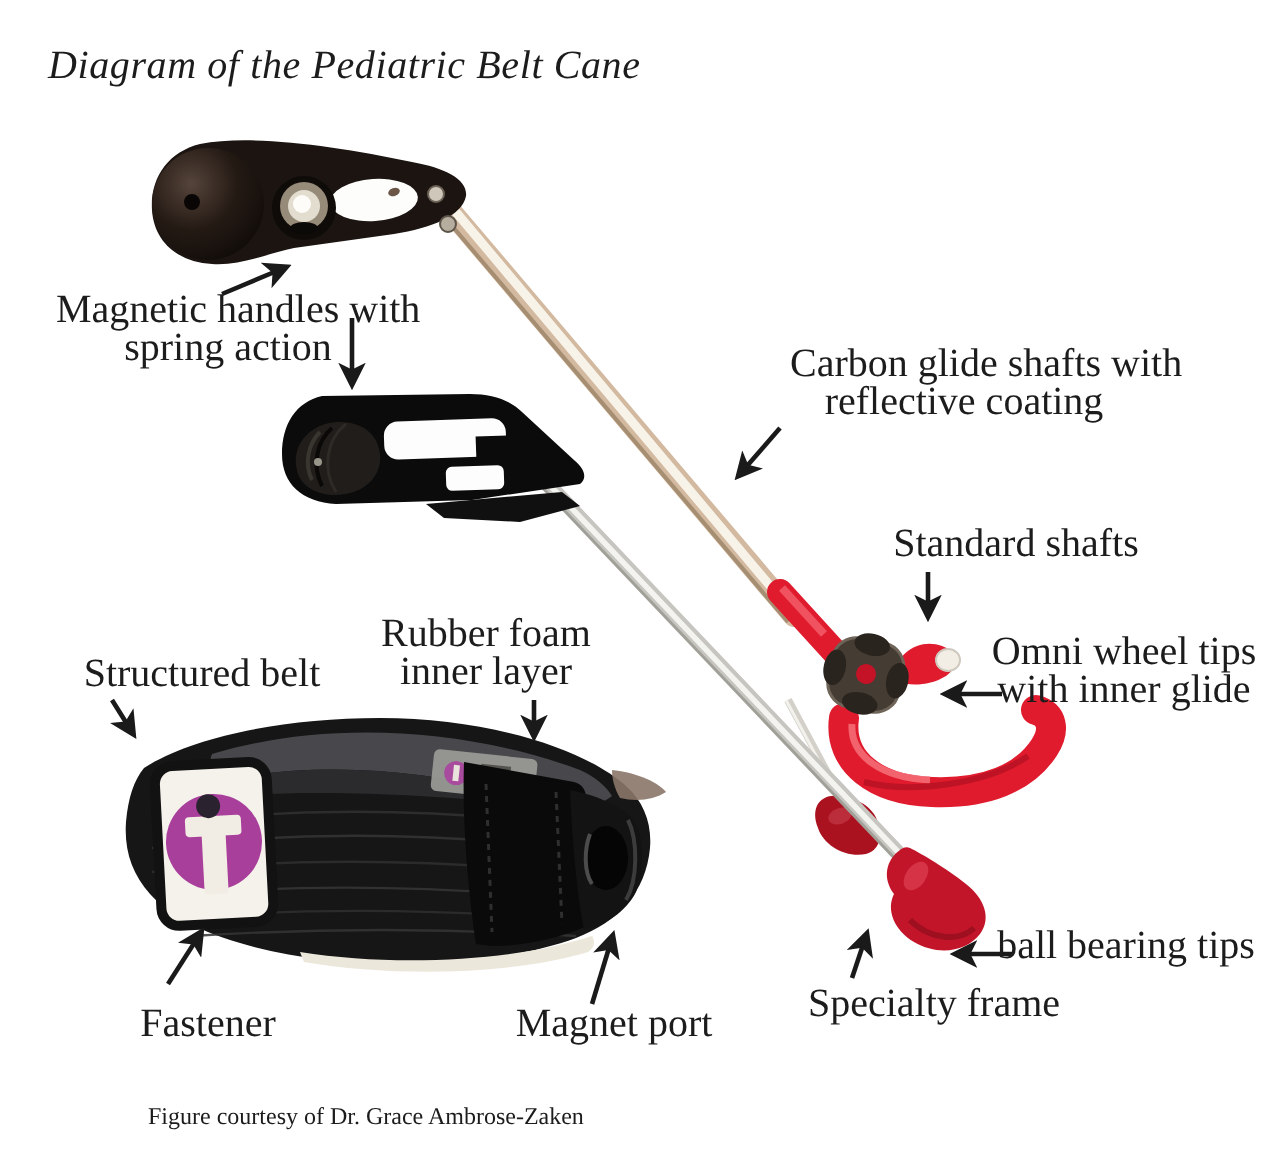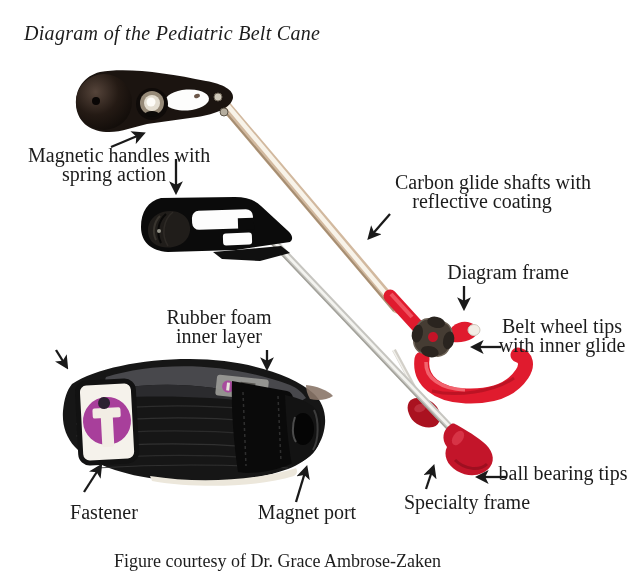--- a/index.html
+++ b/index.html
@@ -11,23 +11,22 @@
   .photo-layer{position:absolute;left:0;top:0;}
   .lbl{
     position:absolute;font-size:20px;line-height:19px;text-align:center;
     color:var(--text,#1c1c1c);white-space:nowrap;
   }
   .title{
     position:absolute;left:24px;top:22px;font-size:20px;font-style:italic;
     letter-spacing:.3px;color:var(--text,#1c1c1c);white-space:nowrap;
   }
   .caption{
-    position:absolute;left:74px;top:551px;font-size:18px;color:var(--text,#1c1c1c);
+    position:absolute;left:74px;top:551px;font-size:12px;color:var(--text,#1c1c1c);
     white-space:nowrap;
-    margin-left:40px;
   }
 </style>
 </head>
 <body>
 
 <div class="stage">
 
   <svg class="photo-layer" width="634" height="582" viewBox="0 0 634 582">
     <defs>
       <radialGradient id="gknob" cx="35%" cy="32%" r="75%">
@@ -179,29 +178,30 @@
   <div class="lbl" style="left:28px;top:146px;width:172px;">
     <span>Magnetic handles with</span><br>
     <span>spring action</span>
   </div>
 
   <div class="lbl" style="left:395px;top:173px;width:174px;">
     <span>Carbon glide shafts with</span><br>
     <span>reflective coating</span>
   </div>
 
-  <div class="lbl" style="left:438px;top:263px;width:140px;">Diagram frame</div>
+  <div class="lbl" style="left:438px;top:263px;width:140px;">Standard shafts</div>
 
   <div class="lbl" style="left:494px;top:317px;width:136px;">
-    <span>Belt wheel tips</span><br>
+    <span>Omni wheel tips</span><br>
     <span>with inner glide</span>
   </div>
 
-
-  <div class="lbl" style="left:152px;top:308px;width:134px;">
+  <div class="lbl" style="left:34px;top:328px;width:134px;">Structured belt</div>
+
+  <div class="lbl" style="left:176px;top:308px;width:134px;">
     <span>Rubber foam</span><br>
     <span>inner layer</span>
   </div>
 
   <div class="lbl" style="left:58px;top:503px;width:92px;">Fastener</div>
 
   <div class="lbl" style="left:252px;top:503px;width:110px;">Magnet port</div>
 
   <div class="lbl" style="left:402px;top:493px;width:130px;">Specialty frame</div>
 

